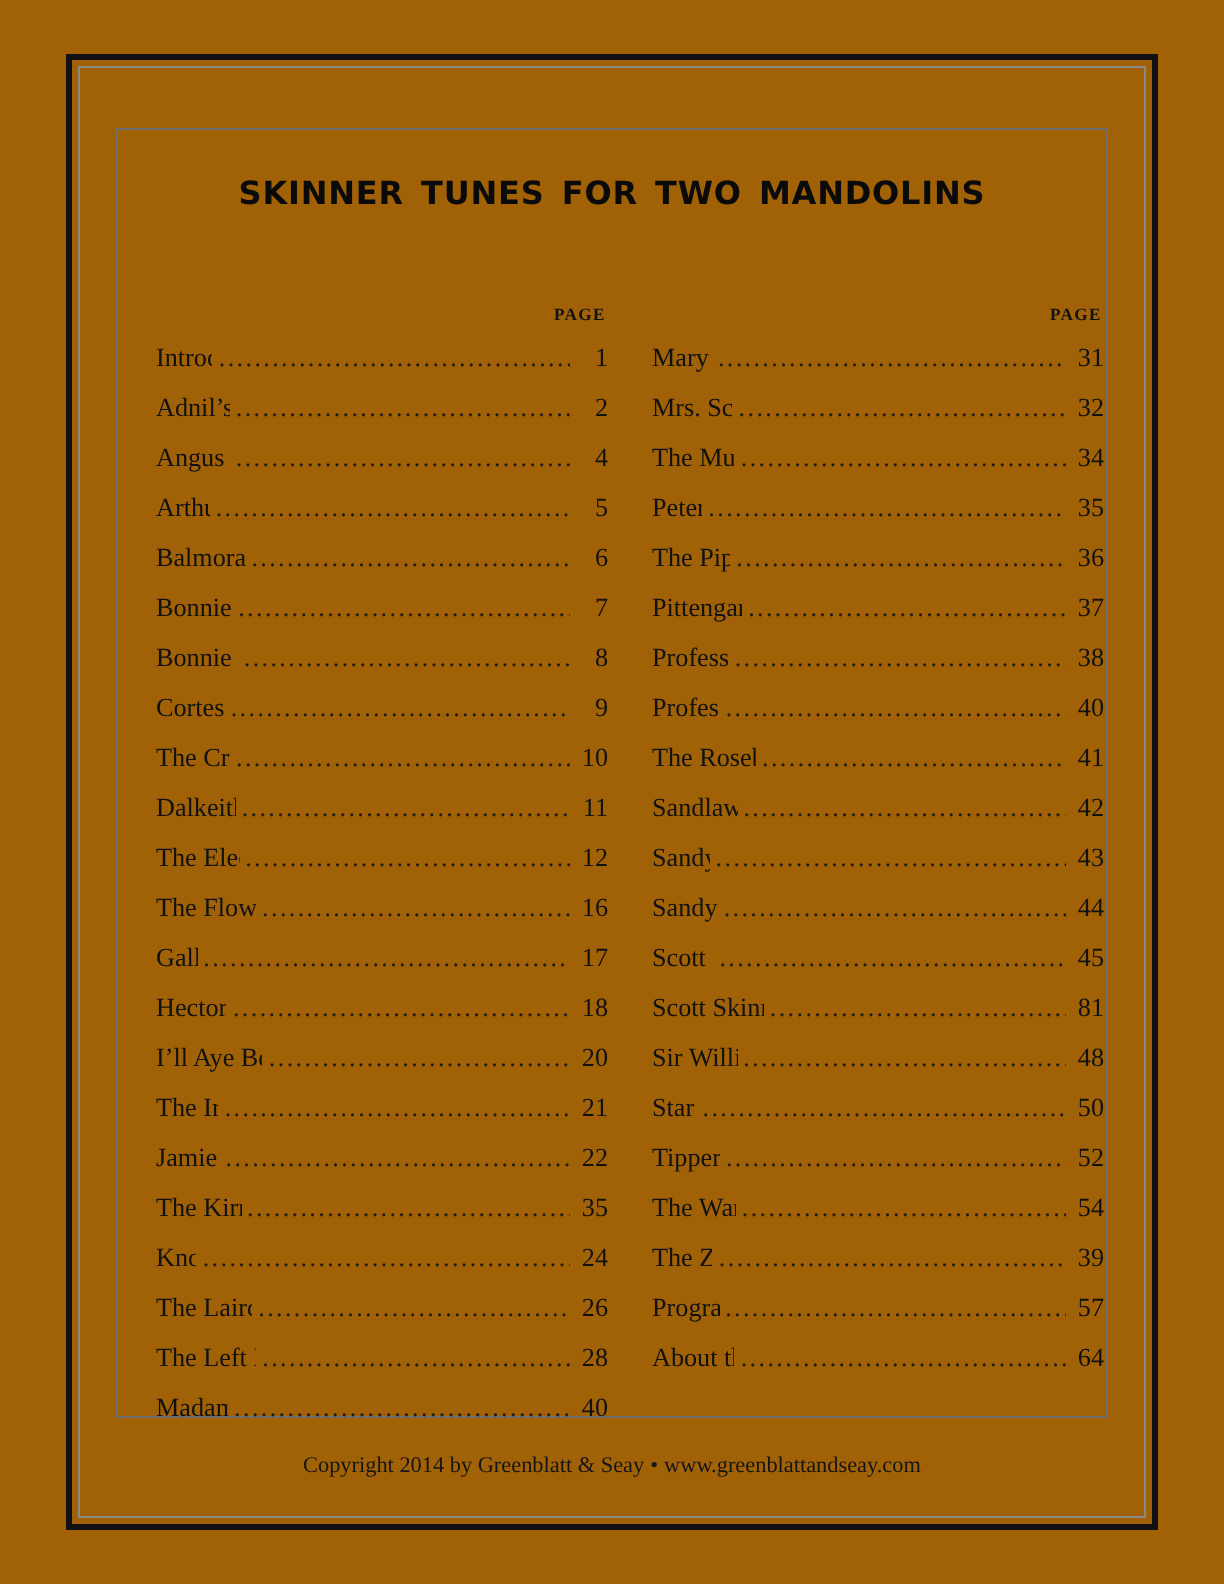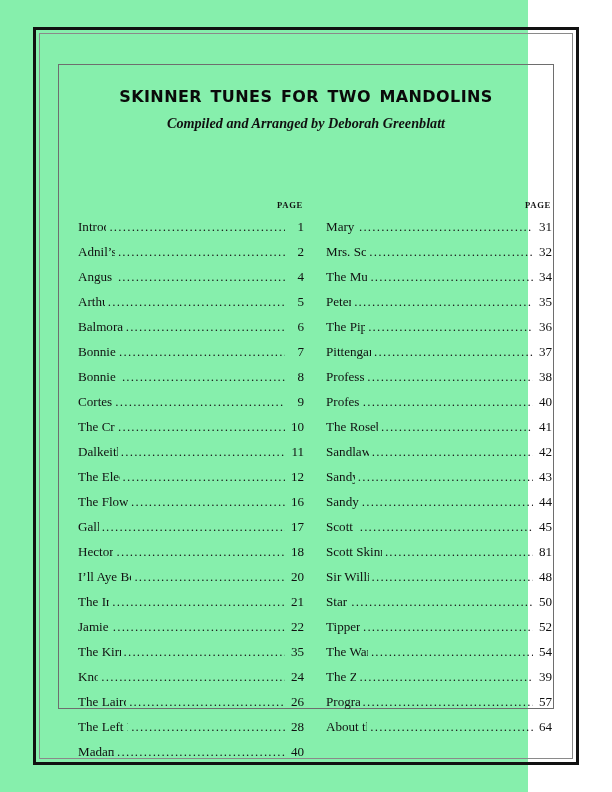--- a/index.html
+++ b/index.html
@@ -12,23 +12,23 @@
     height: 792px;
     overflow: hidden;
     font-family: "Liberation Serif", "DejaVu Serif", serif;
     color: #0d0d0d;
   }
 
   
   .page {
     position: absolute;
     left: 0; top: 0;
-    width: 528px;
+    width: 612px;
     height: 792px;
-    background: #86efac;
+    background: #a16207;
   }
 
   
   .frame-outer {
     position: absolute;
     left: 33px;
     top: 27px;
     width: 546px;
     height: 738px;
     border: 3px solid #111111;
@@ -102,21 +102,20 @@
 
   .page-head {
     text-align: right;
     font-family: "Liberation Serif", "DejaVu Serif", serif;
     font-size: 8.6px;
     font-weight: 700;
     letter-spacing: 0.7px;
     color: #121212;
     padding-right: 1px;
     margin-bottom: 4px;
-    margin-top: 48px;
   }
 
   .toc-row {
     display: flex;
     align-items: baseline;
     font-size: 13.1px;
     line-height: 25px;
     height: 25px;
     color: #111111;
     white-space: nowrap;
@@ -160,21 +159,20 @@
 <body>
 
 <div class="page">
 
   <div class="frame-outer"></div>
   <div class="frame-outer-inner"></div>
   <div class="frame-inner"></div>
 
   <div class="title-block">
     <div class="main-title">Skinner Tunes for Two Mandolins</div>
-    <div class="subtitle">Compiled and Arranged by Deborah Greenblatt</div>
   </div>
 
   <div class="columns">
 
     <div class="col col-left">
       <div class="page-head">PAGE</div>
       <div id="left-rows">
           <div class="toc-row">
             <span class="toc-title">Introduction</span>
             <span class="toc-leader">..........................................................................................</span>
@@ -394,14 +392,17 @@
           <div class="toc-row">
             <span class="toc-title">About the Arranger</span>
             <span class="toc-leader">..........................................................................................</span>
             <span class="toc-page">64</span>
           </div>
         </div>
     </div>
 
   </div>
 
+  <div class="footer">
+    <span>Copyright 2014 by Greenblatt &amp; Seay</span><span class="sep">•</span><span>www.greenblattandseay.com</span>
+  </div>
 
 </div>
 
 </body></html>

